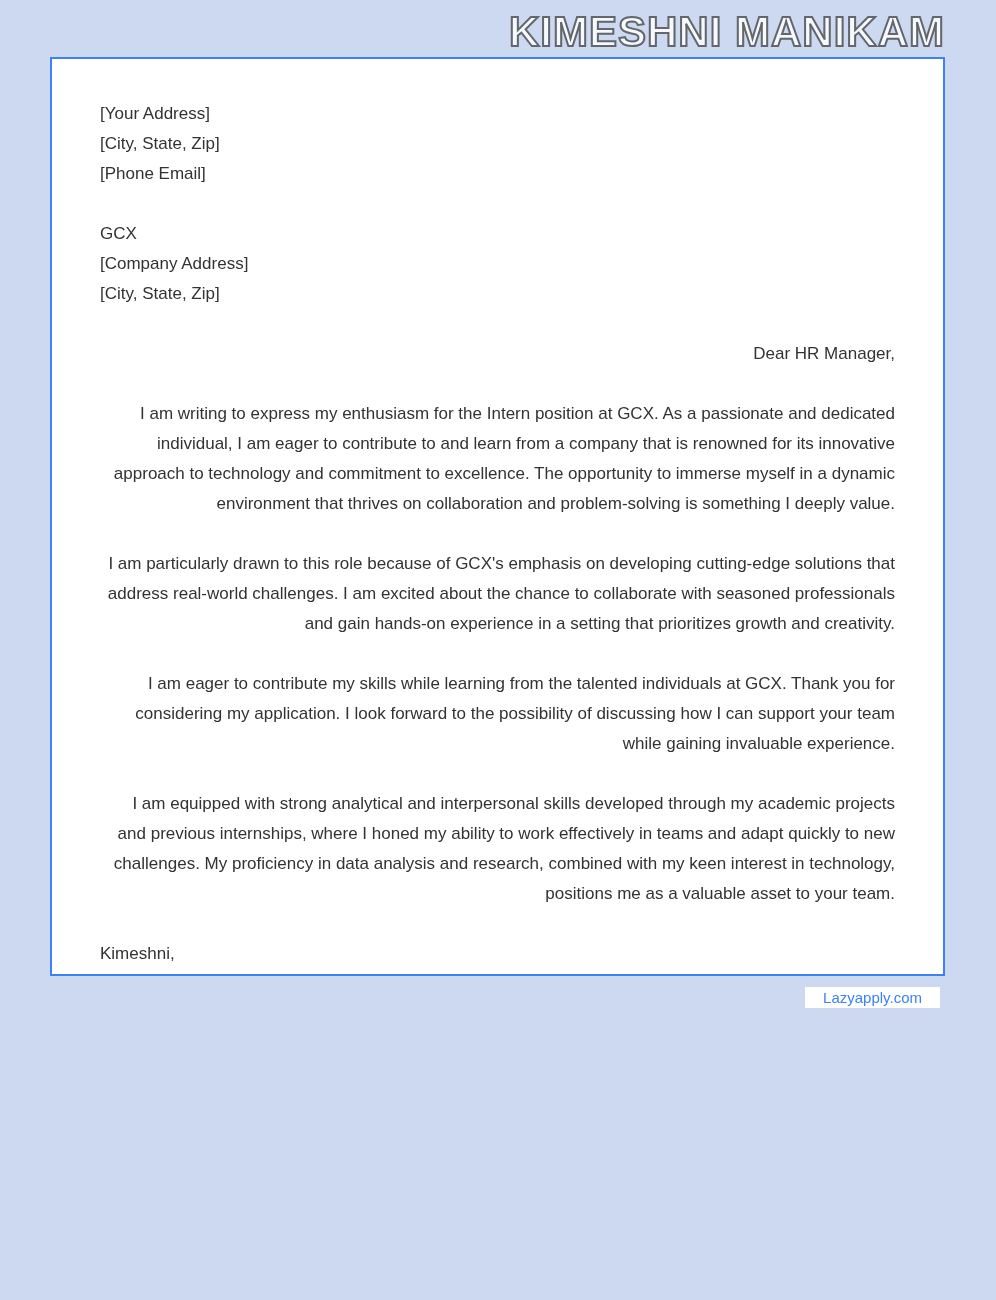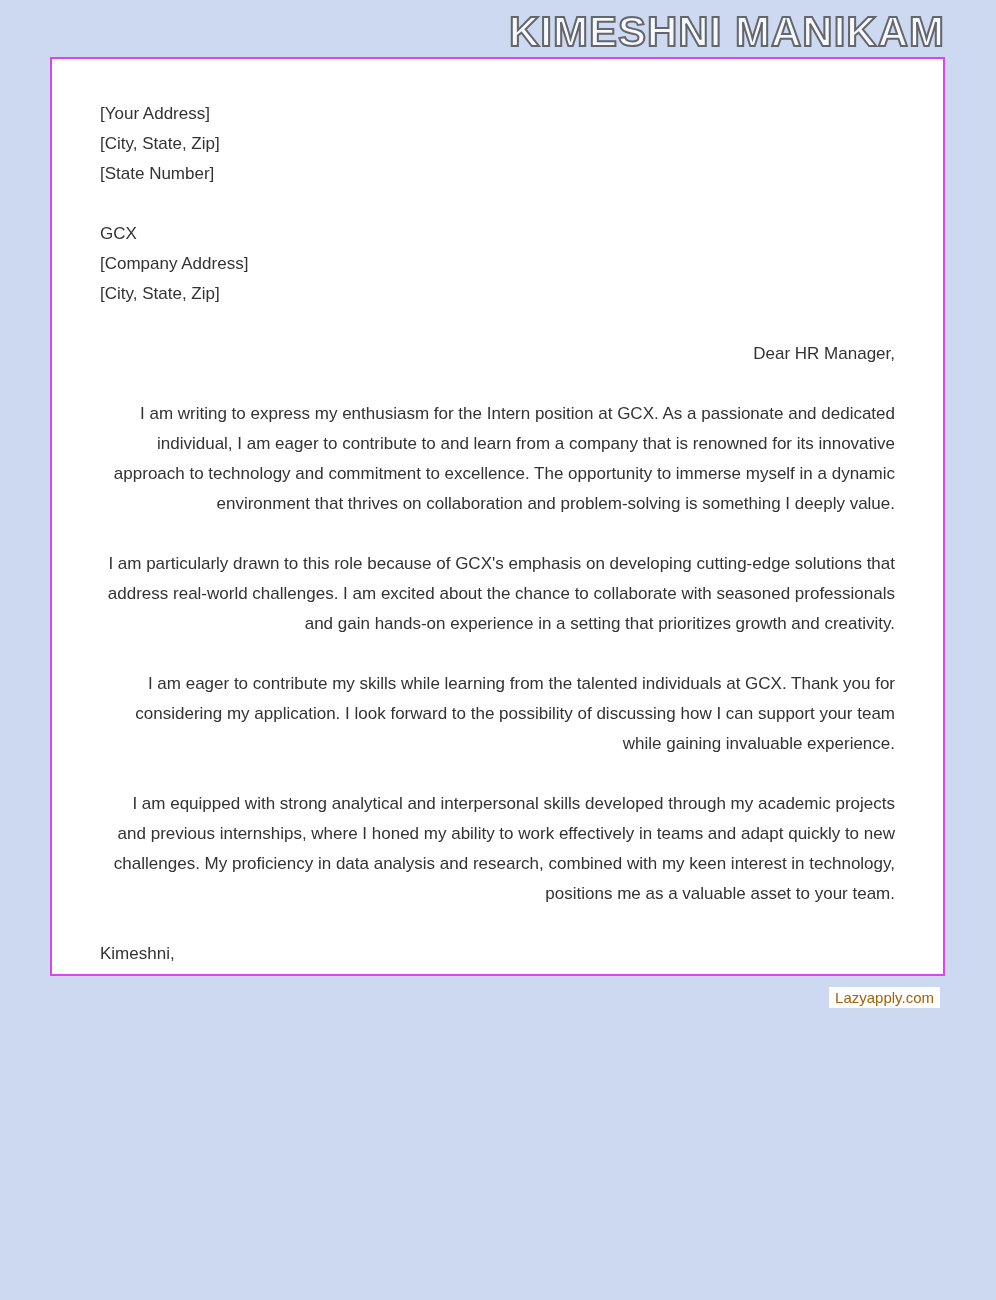--- a/index.html
+++ b/index.html
@@ -26,21 +26,21 @@
     text-shadow: 0 0 1px #63676d;
     white-space: nowrap;
   }
   .document {
     position: absolute;
     top: 57px;
     left: 50px;
     right: 51px;
     bottom: 60px;
     background: #ffffff;
-    border: 2px solid #d946ef;
+    border: 2px solid #3b82f6;
     padding: 40px 48px;
     overflow: hidden;
   }
   .letter {
     font-size: 17px;
     line-height: 30px;
     color: #333333;
   }
   .block { margin-bottom: 30px; }
   .para { margin-bottom: 30px; text-align: right; }
@@ -51,40 +51,40 @@
     font-size: 17px;
     line-height: 30px;
     text-decoration: none;
     cursor: pointer;
   }
   .watermark {
     position: absolute;
     right: 56px;
     bottom: 28px;
     font-size: 15px;
-    color: #a16207;
+    color: #3b82f6;
     background: #ffffff;
-    padding: 2px 6px;
+    padding: 2px 18px;
     cursor: pointer;
   }
 </style>
 </head>
 <body>
 
 <div class="page">
 
   <h1 class="header-name">KIMESHNI MANIKAM</h1>
 
   <div class="document">
     <div class="letter">
 
       <div class="block">
         <p>[Your Address]</p>
         <p>[City, State, Zip]</p>
-        <p>[State Number]</p>
+        <p>[Phone Email]</p>
       </div>
 
       <div class="block">
         <p>GCX</p>
         <p>[Company Address]</p>
         <p>[City, State, Zip]</p>
       </div>
 
       <p class="para">Dear HR Manager,</p>
 

